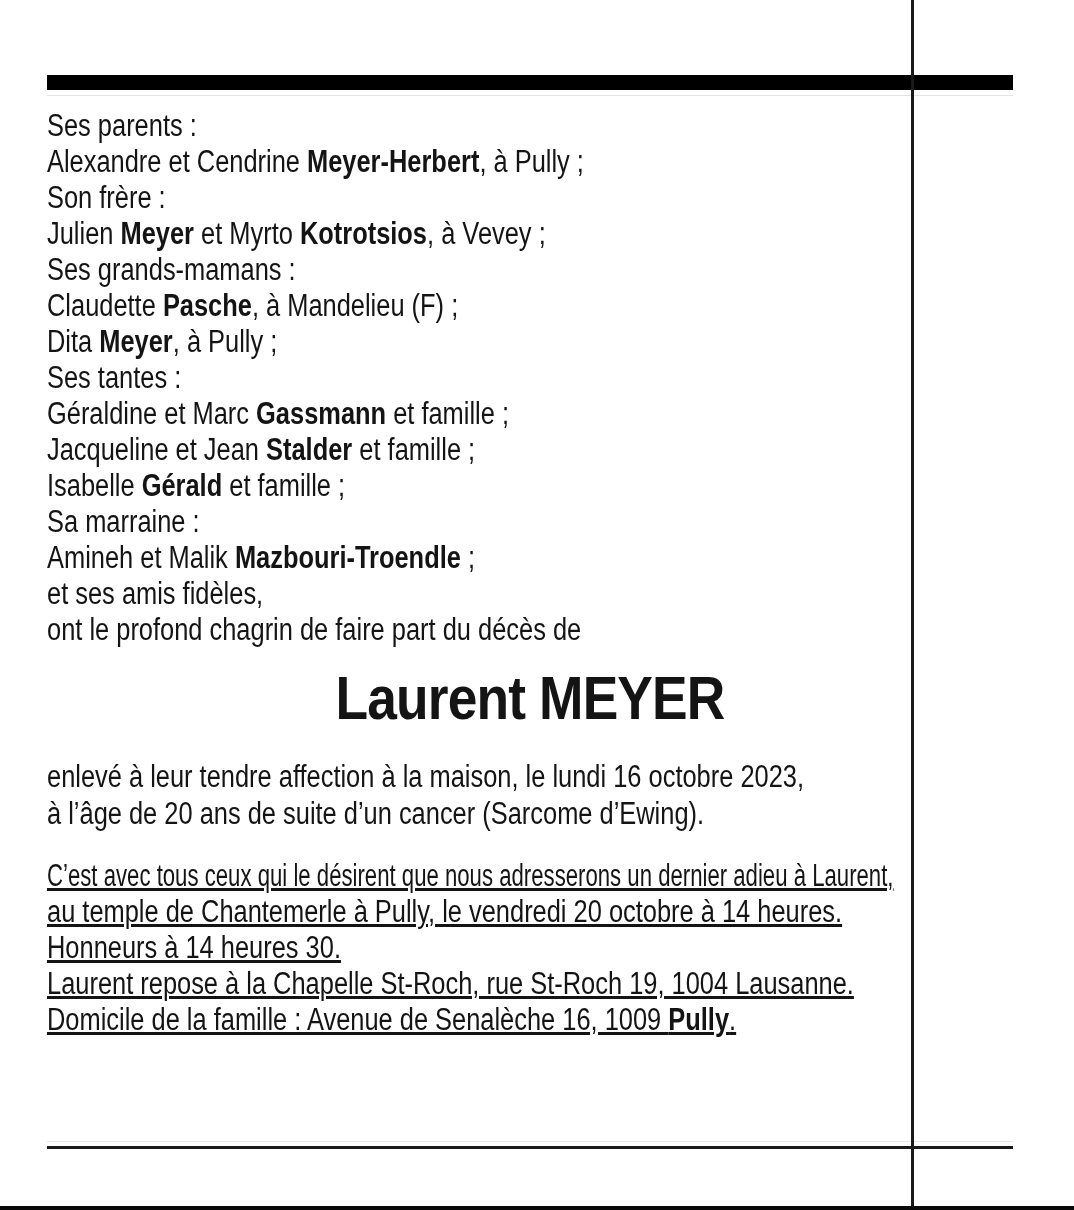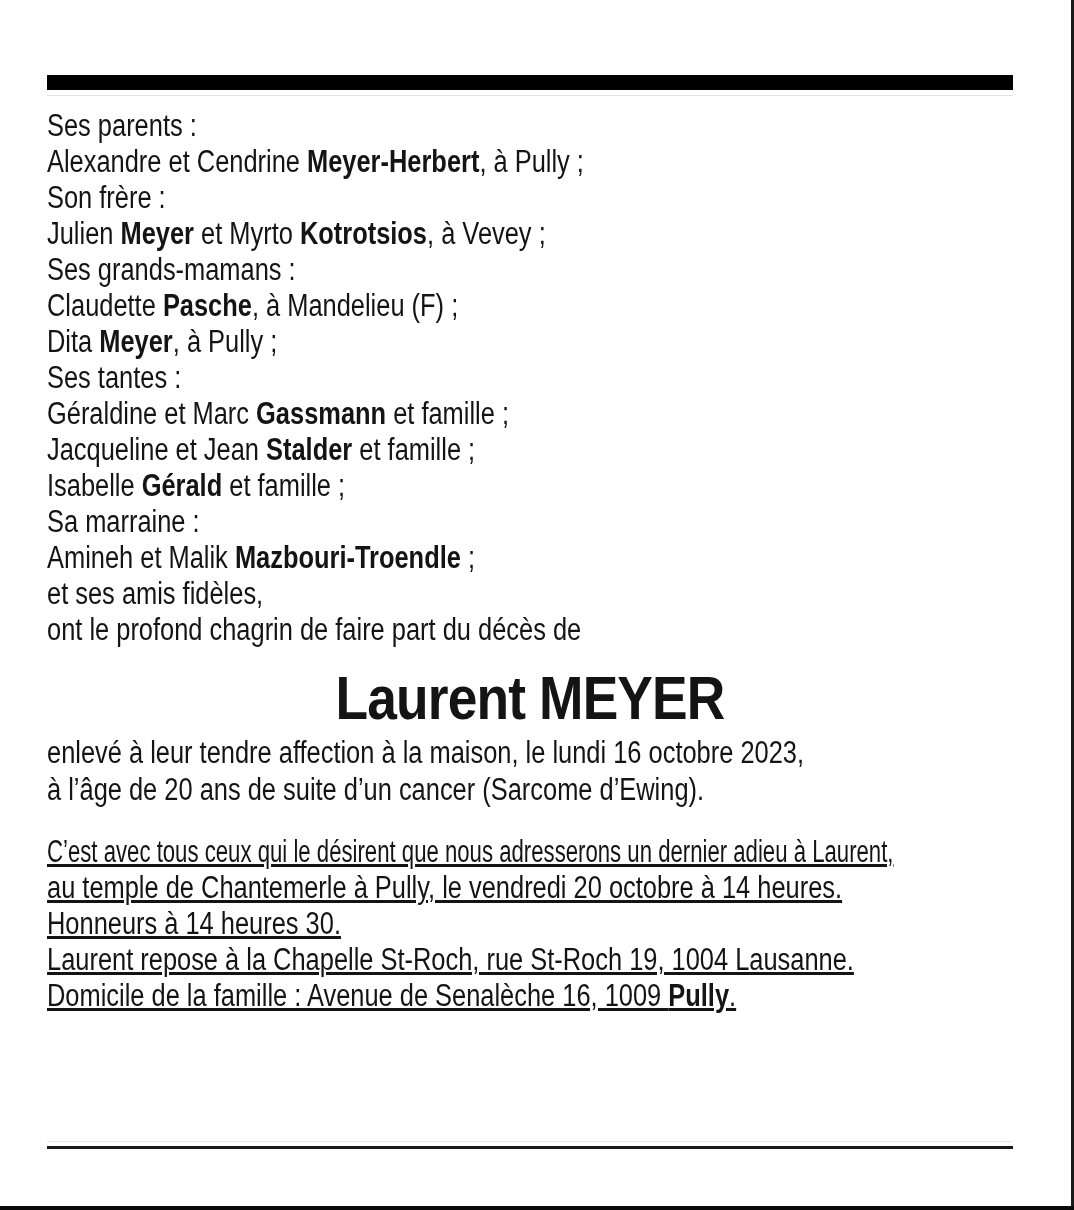--- a/index.html
+++ b/index.html
@@ -9,21 +9,21 @@
   body {
     width: 1074px;
     height: 1210px;
     background: #ffffff;
     font-family: "Liberation Sans", sans-serif;
     color: #141414;
     overflow: hidden;
   }
   .page {
     position: relative;
-    width: 1074px;
+    width: 914px;
     height: 1210px;
     background: #ffffff;
   }
   .border-right {
     position: absolute;
     top: 0;
     right: 0;
     width: 3px;
     height: 1210px;
     background: #1a1a1a;
@@ -76,21 +76,21 @@
     font-size: 62px;
     line-height: 72px;
     font-weight: 700;
     text-align: center;
     white-space: nowrap;
     transform: scaleX(0.86);
     transform-origin: 50% 50%;
     letter-spacing: -1px;
   }
   .details {
-    margin-top: 0;
+    margin-top: 24px;
   }
   .details .line {
     line-height: 37px;
   }
   .quote {
     margin-top: 30px;
   }
   .quote .line {
     font-style: italic;
     font-weight: 500;

